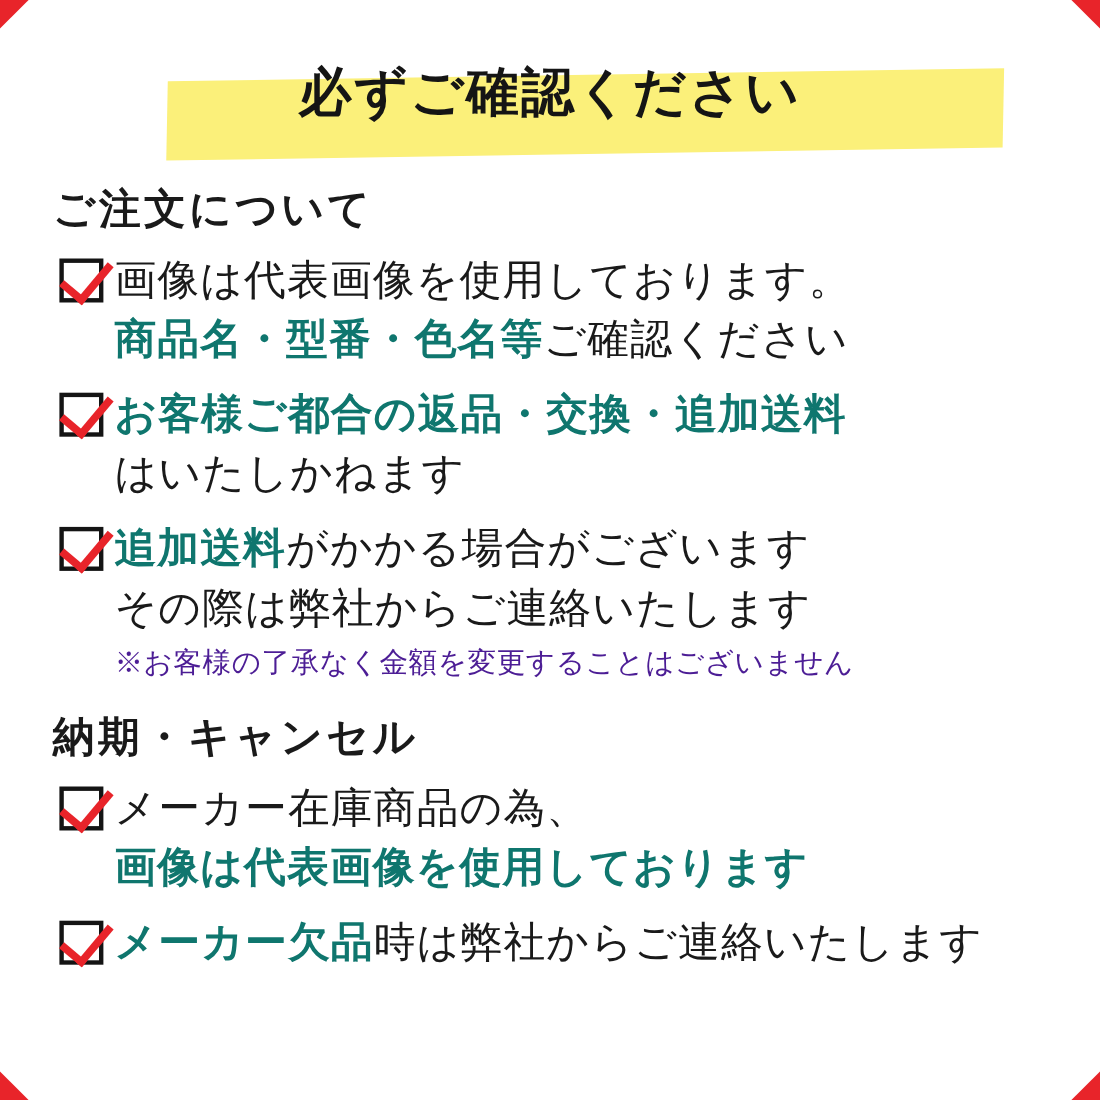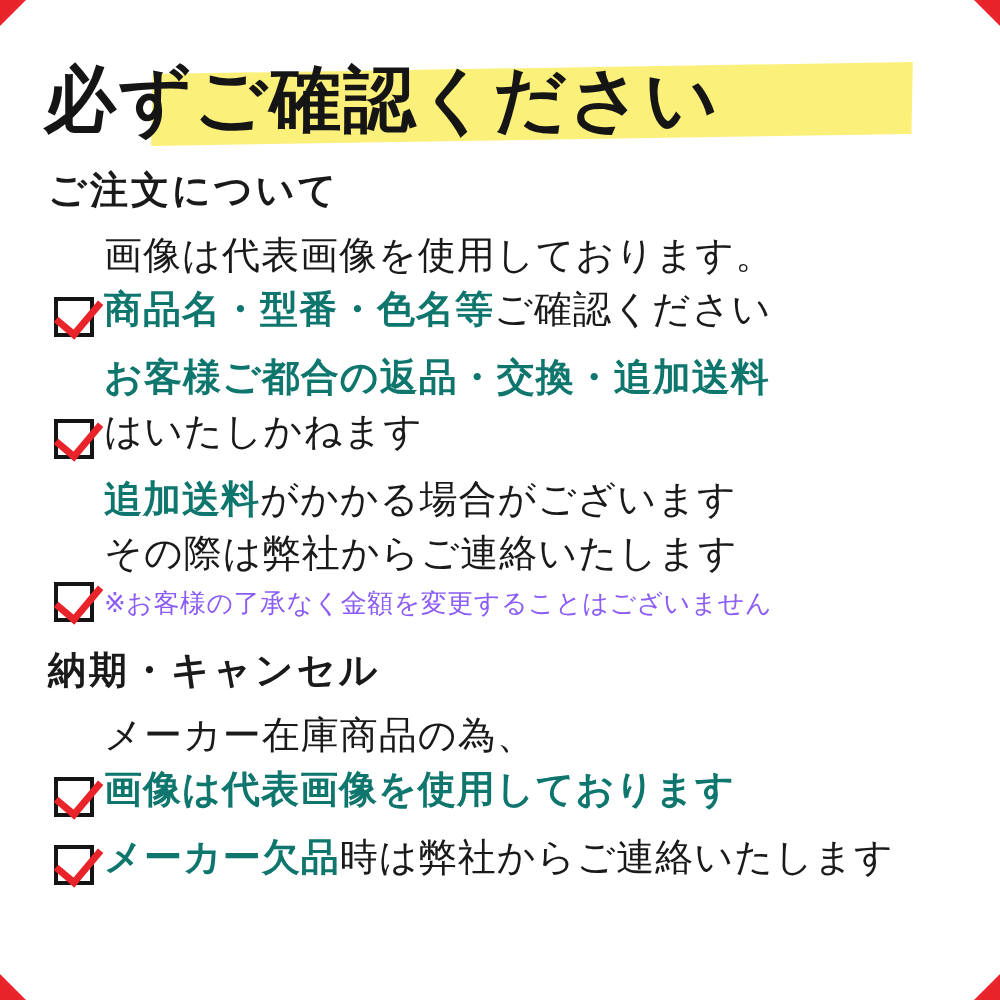--- a/index.html
+++ b/index.html
@@ -63,22 +63,22 @@
     width: 760px;
     height: 72px;
     background: #fbf07a;
     transform: skewX(-2deg) rotate(-0.9deg);
   }
   .title-text {
     position: absolute;
     left: 0;
     top: 10px;
     width: 100%;
-    text-align: left;
-    font-size: 72px;
+    text-align: center;
+    font-size: 48px;
     font-weight: bold;
     color: #151515;
     letter-spacing: 2px;
     line-height: 1.25;
     white-space: nowrap;
   }
 
   
   .section-head {
     font-size: 38px;
@@ -88,22 +88,23 @@
     margin: 10px 0 2px 4px;
     line-height: 1.3;
   }
   .section-head.second {
     margin-top: 24px;
   }
 
   
   .item {
     display: flex;
-    align-items: flex-end;
+    align-items: flex-start;
     margin: 14px 0 0 10px;
+    font-family: Liberation Serif, serif;
   }
   .check {
     flex: 0 0 auto;
     width: 40px;
     height: 40px;
     border: 4px solid #141414;
     position: relative;
     margin-top: 6px;
     margin-right: 10px;
     box-sizing: border-box;
@@ -132,21 +133,21 @@
   }
   .line.bold {
     font-weight: bold;
   }
   .red {
     color: #0f766e;
     font-weight: bold;
   }
   .note {
     font-size: 26px;
-    color: #8b5cf6;
+    color: #4c1d95;
     letter-spacing: 0.5px;
     line-height: 1.4;
     margin: 4px 0 0 0;
     white-space: nowrap;
   }
 </style>
 </head>
 <body>
 
 <div class="corner tl"></div>

